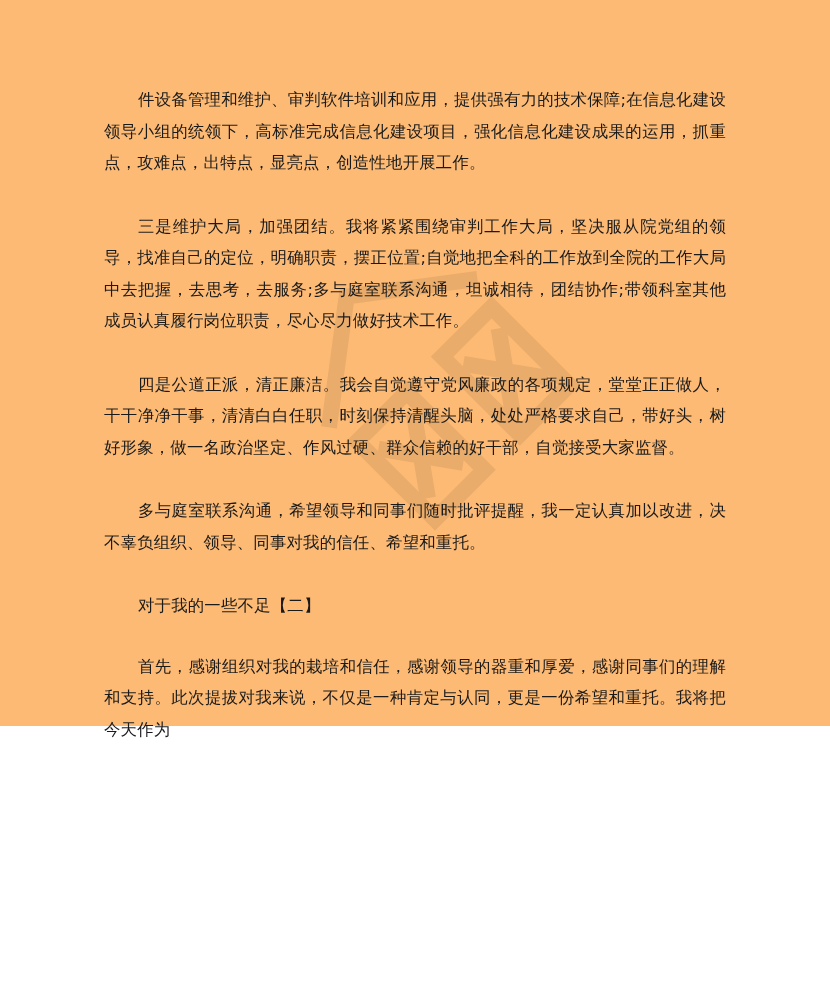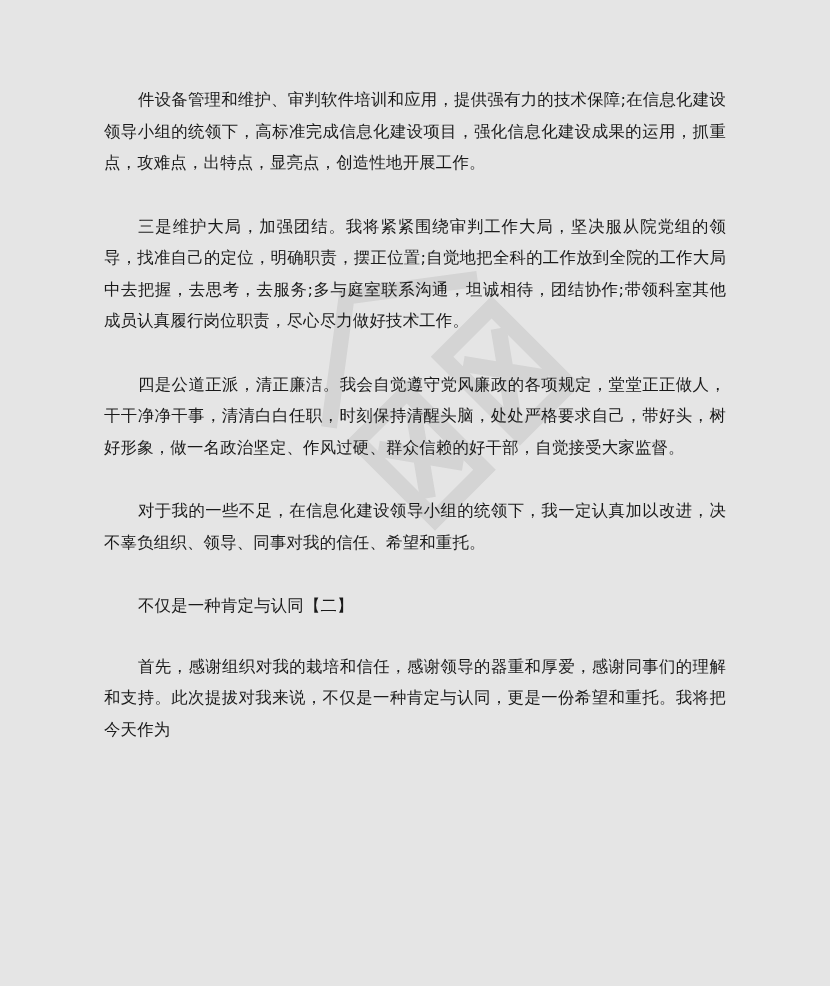--- a/index.html
+++ b/index.html
@@ -13,22 +13,22 @@
     position: relative;
     overflow: hidden;
     font-family: "DejaVu Sans", "Liberation Sans", sans-serif;
     color: #1a1a1a;
   }
   .page {
     position: absolute;
     left: 0;
     top: 0;
     width: 830px;
-    height: 986px;
-    background: #e5e5e5;
+    height: 726px;
+    background: #fdba74;
   }
   .content {
     position: absolute;
     left: 104px;
     top: 84px;
     width: 622px;
   }
   .para {
     margin: 0 0 32px 0;
     font-size: 16.4px;
@@ -63,17 +63,17 @@
       <path d="M80 170 L130 240 M130 170 L80 240"></path>
       <rect x="190" y="150" width="70" height="110"></rect>
       <path d="M200 170 L250 240 M250 170 L200 240"></path>
     </g>
   </svg>
 
   <div class="content">
     <p class="para">件设备管理和维护、审判软件培训和应用，提供强有力的技术保障;在信息化建设领导小组的统领下，高标准完成信息化建设项目，强化信息化建设成果的运用，抓重点，攻难点，出特点，显亮点，创造性地开展工作。</p>
     <p class="para">三是维护大局，加强团结。我将紧紧围绕审判工作大局，坚决服从院党组的领导，找准自己的定位，明确职责，摆正位置;自觉地把全科的工作放到全院的工作大局中去把握，去思考，去服务;多与庭室联系沟通，坦诚相待，团结协作;带领科室其他成员认真履行岗位职责，尽心尽力做好技术工作。</p>
     <p class="para">四是公道正派，清正廉洁。我会自觉遵守党风廉政的各项规定，堂堂正正做人，干干净净干事，清清白白任职，时刻保持清醒头脑，处处严格要求自己，带好头，树好形象，做一名政治坚定、作风过硬、群众信赖的好干部，自觉接受大家监督。</p>
-    <p class="para">对于我的一些不足，在信息化建设领导小组的统领下，我一定认真加以改进，决不辜负组织、领导、同事对我的信任、希望和重托。</p>
-    <p class="para short">不仅是一种肯定与认同【二】</p>
+    <p class="para">多与庭室联系沟通，希望领导和同事们随时批评提醒，我一定认真加以改进，决不辜负组织、领导、同事对我的信任、希望和重托。</p>
+    <p class="para short">对于我的一些不足【二】</p>
     <p class="para">首先，感谢组织对我的栽培和信任，感谢领导的器重和厚爱，感谢同事们的理解和支持。此次提拔对我来说，不仅是一种肯定与认同，更是一份希望和重托。我将把今天作为</p>
   </div>
 </div>
 
 </body></html>

